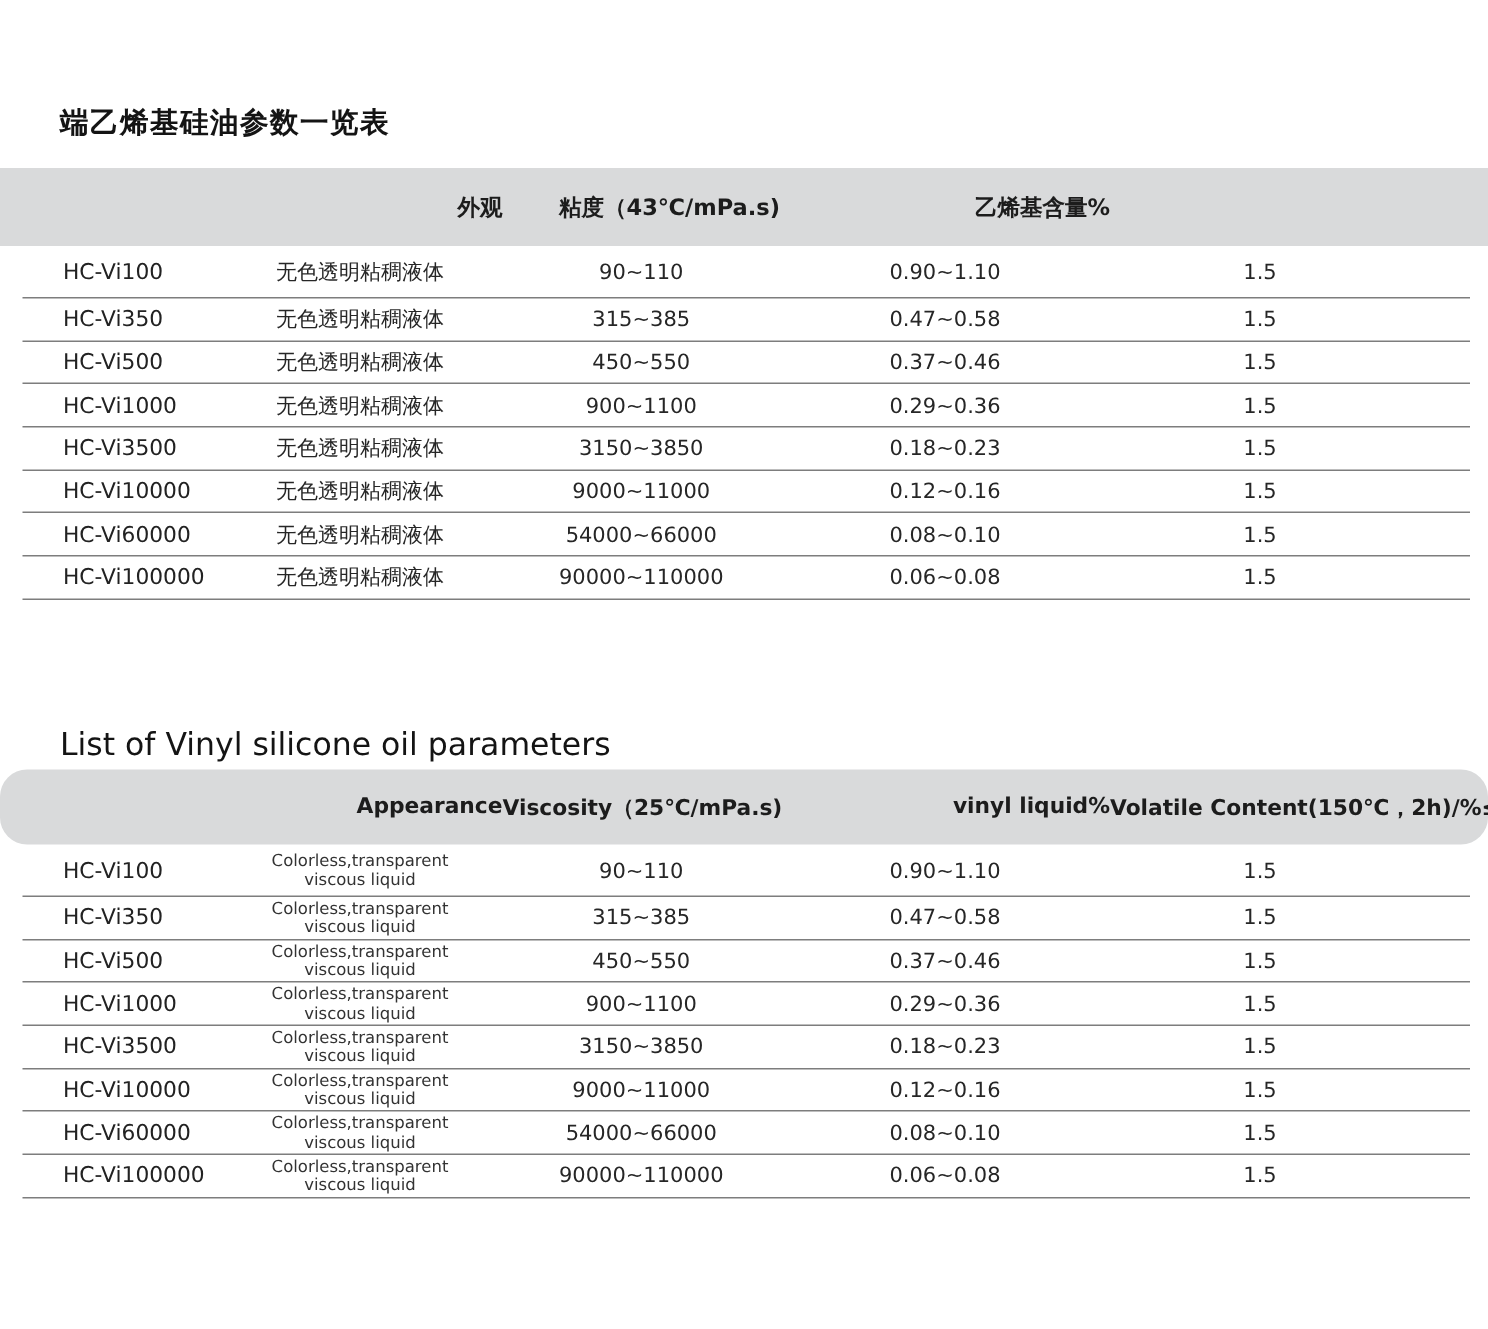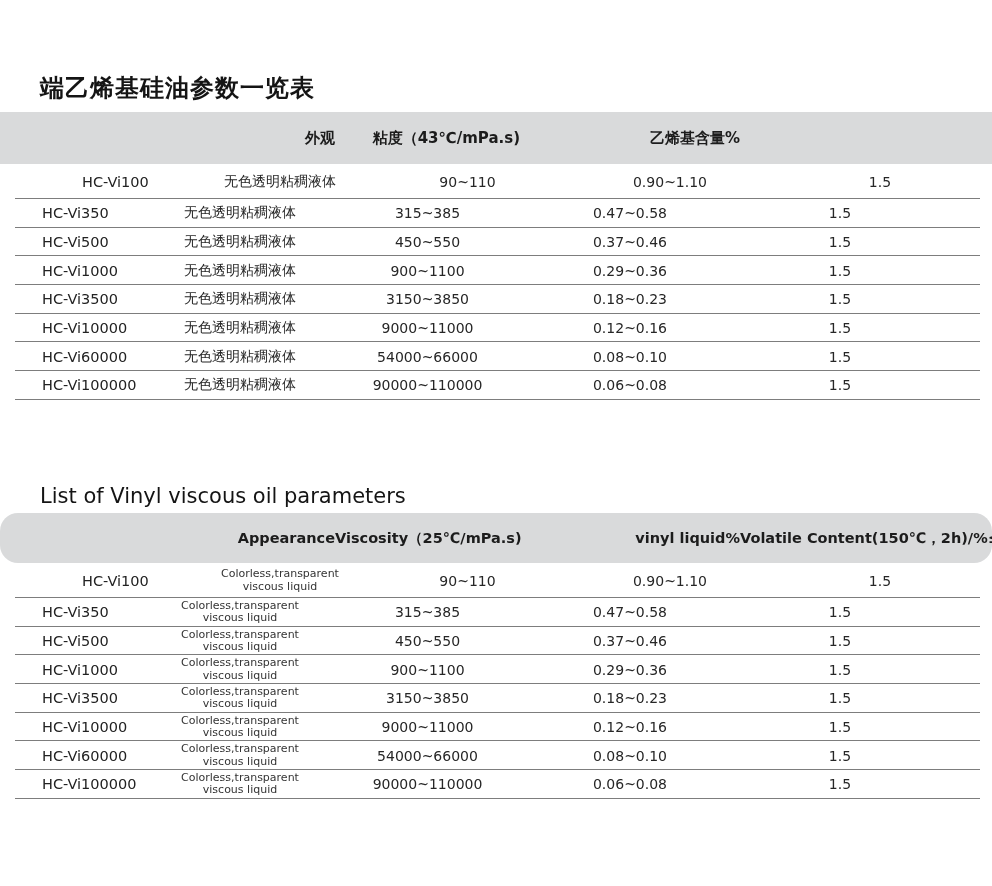--- a/index.html
+++ b/index.html
@@ -2,21 +2,21 @@
 <html><head>
 <meta charset="utf-8">
 <style>
   html,body{margin:0;padding:0;}
   body{
     width:992px;height:886px;background:#ffffff;position:relative;
     font-family:"DejaVu Sans","Liberation Sans",sans-serif;
     -webkit-font-smoothing:antialiased;
   }
   .page-title{position:absolute;left:40px;color:#141414;white-space:nowrap;}
-  #title-cn{top:56px;font-size:24px;font-weight:700;letter-spacing:1px;}
+  #title-cn{top:56px;font-size:19px;font-weight:700;letter-spacing:1px;}
   #title-en{top:467px;font-size:21px;font-weight:400;letter-spacing:0px;}
 
   .thead{
     position:absolute;left:0;width:992px;background:#d9dadb;
     display:grid;grid-template-columns:145px 190px 185px 220px 200px;
     align-items:center;
   }
   #thead-cn{top:112px;height:52px;}
   #thead-en{top:513px;height:50px;border-radius:18px;}
   .hcell{text-align:right;font-weight:700;font-size:15px;color:#1c1c1c;white-space:nowrap;}
@@ -24,21 +24,21 @@
 
   .tbody{position:absolute;left:0;width:992px;}
   #tbody-cn{top:164px;}
   #tbody-en{top:563px;}
 
   .trow{
     position:relative;display:grid;
     grid-template-columns:145px 190px 185px 220px 200px;
     align-items:center;height:28.7px;
   }
-  .trow:first-child{height:35px;padding-left:40px;}
+  .trow:first-child{height:35px;}
   .trow::after{
     content:"";position:absolute;left:15px;right:12px;bottom:0;
     border-bottom:1px solid #7d7d7d;
   }
   .cell{text-align:center;font-size:14px;color:#262626;white-space:nowrap;}
   .cell.model{text-align:left;padding-left:42px;font-size:14.5px;color:#222222;}
   .cell.app-en{font-size:11px;line-height:12.5px;color:#333333;}
   .cell.app-en span{display:block;}
 </style>
 </head>
@@ -112,21 +112,21 @@
 
   <div class="trow">
     <div class="cell model">HC-Vi100000</div>
     <div class="cell">无色透明粘稠液体</div>
     <div class="cell">90000~110000</div>
     <div class="cell">0.06~0.08</div>
     <div class="cell">1.5</div>
   </div>
 </div>
 
-<h2 class="page-title" id="title-en">List of Vinyl viscous oil parameters</h2>
+<h2 class="page-title" id="title-en">List of Vinyl silicone oil parameters</h2>
 
 <div class="thead" id="thead-en" style="background: rgb(217, 218, 219);">
   <div class="hcell"></div>
   <div class="hcell">Appearance</div>
   <div class="hcell">Viscosity（25℃/mPa.s)</div>
   <div class="hcell">vinyl liquid%</div>
   <div class="hcell">Volatile Content(150℃，2h)/%≤</div>
 </div>
 
 <div class="tbody" id="tbody-en">

